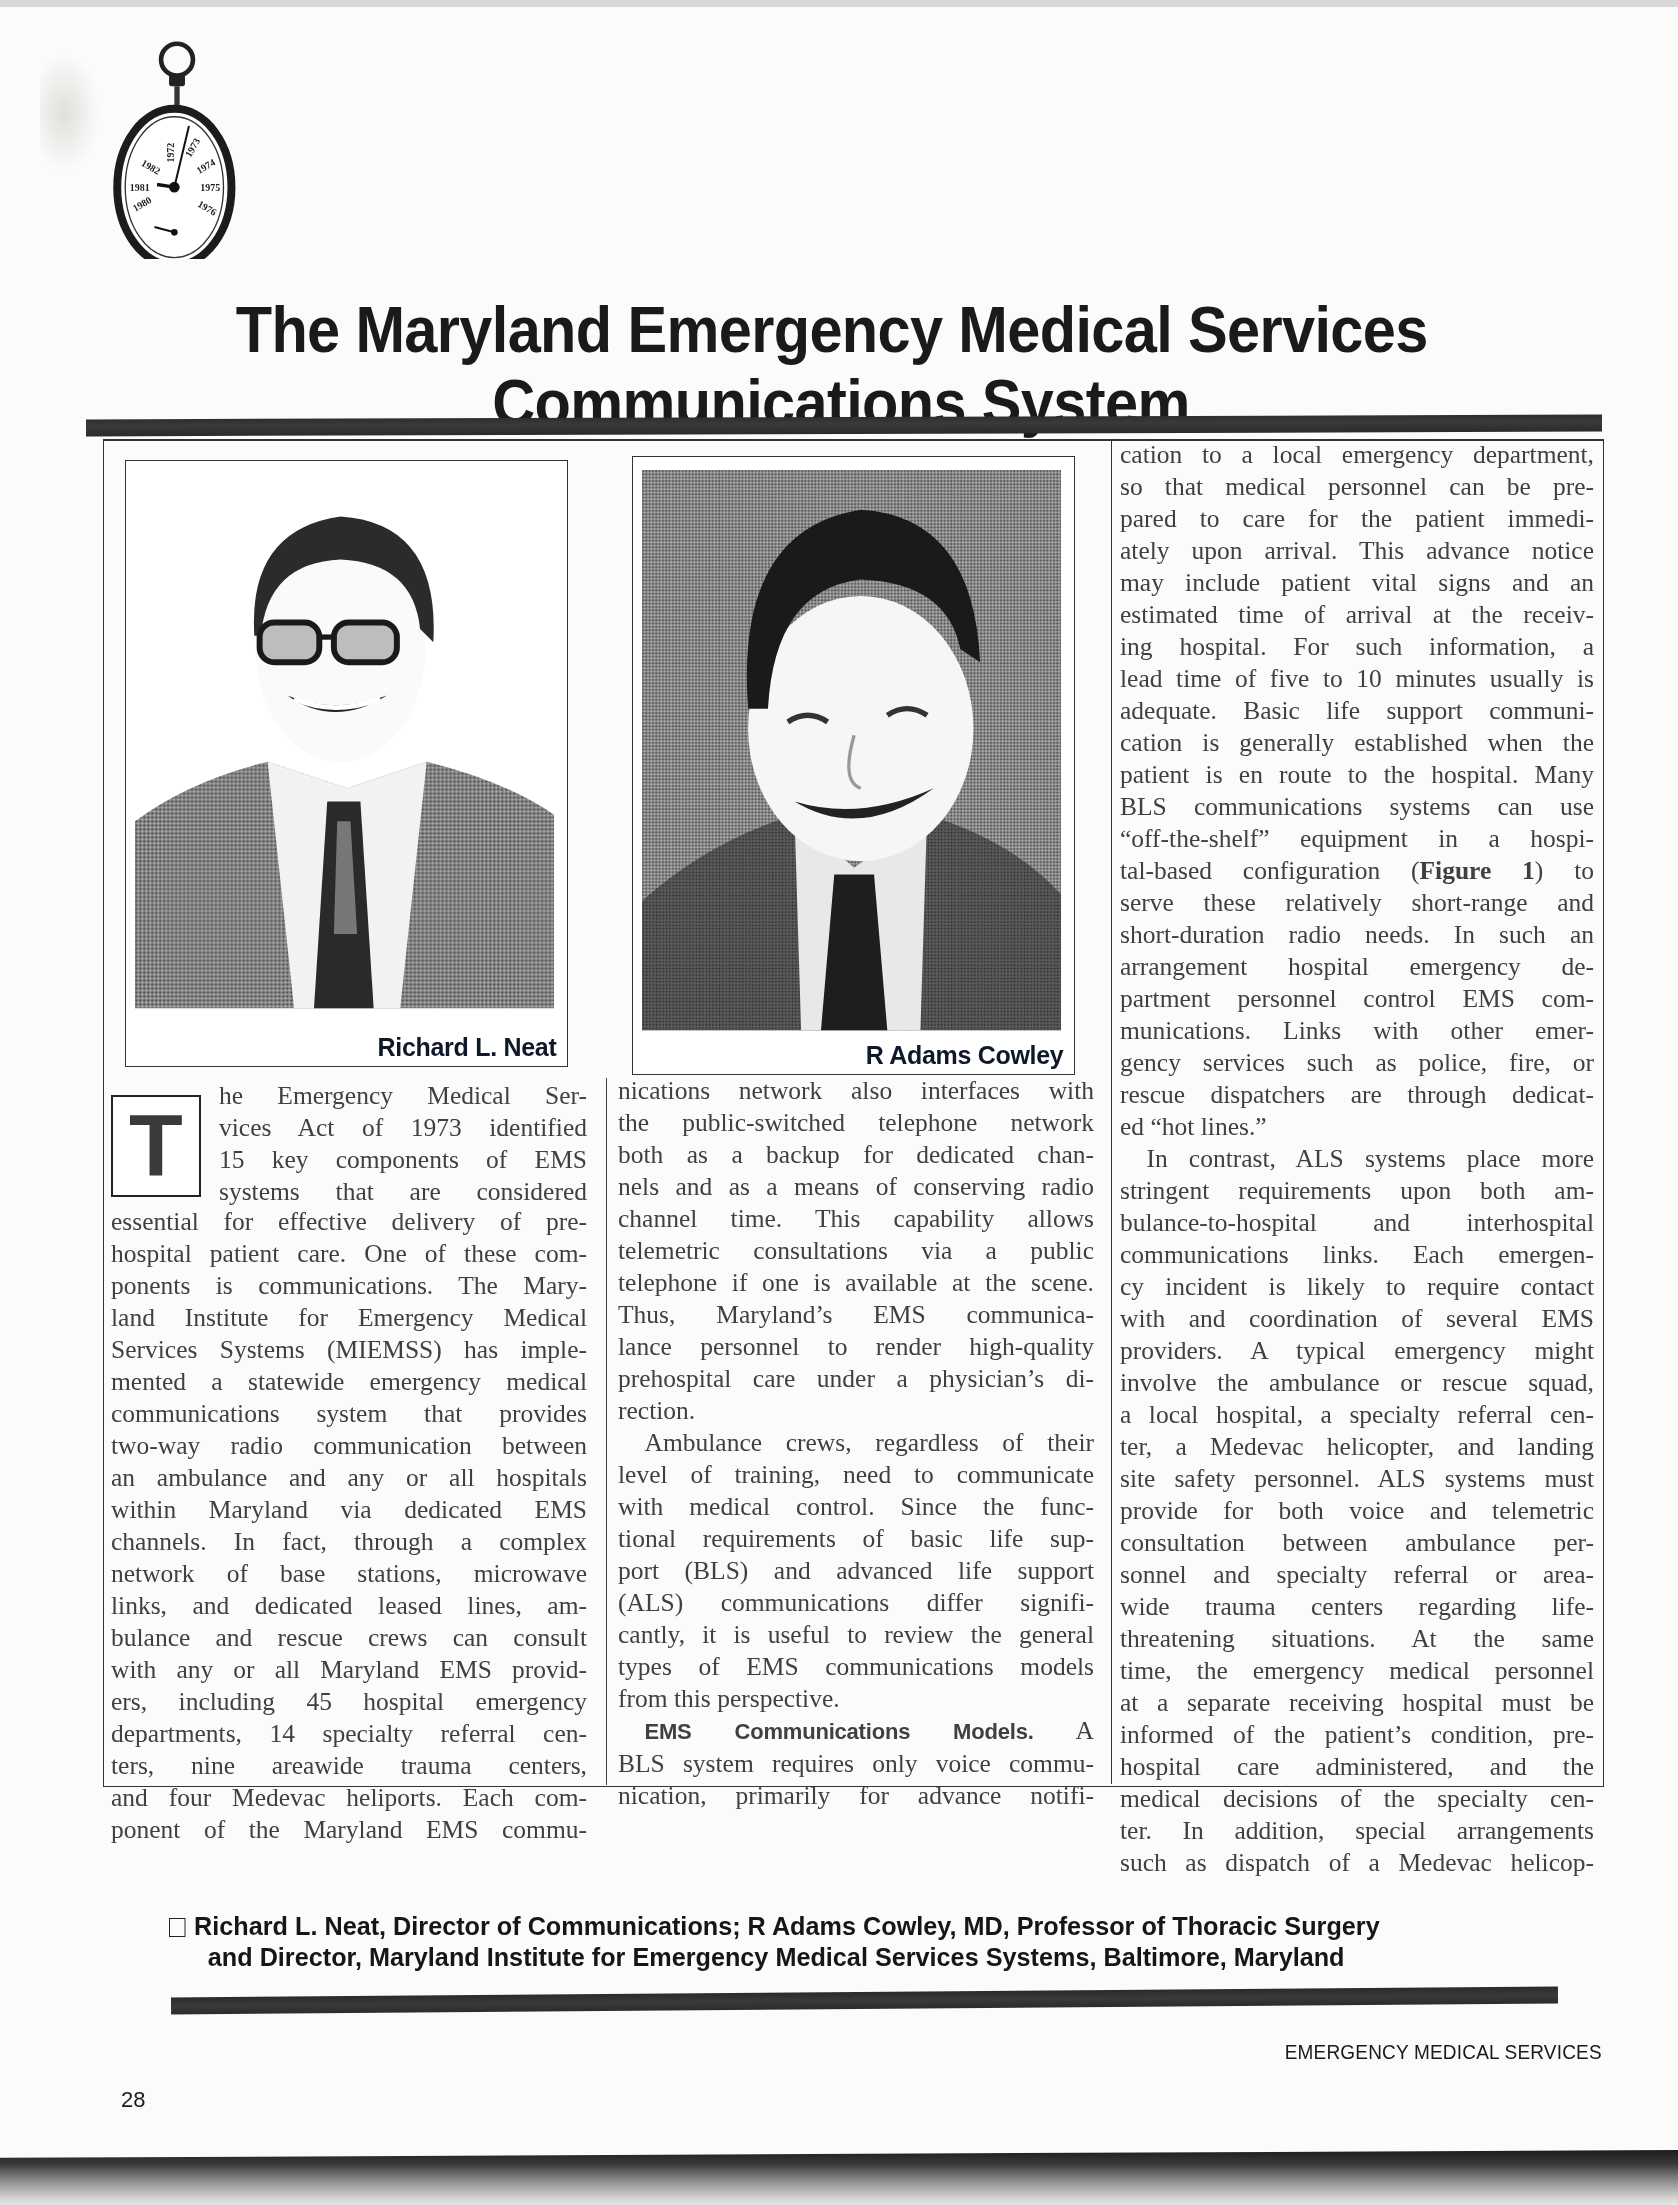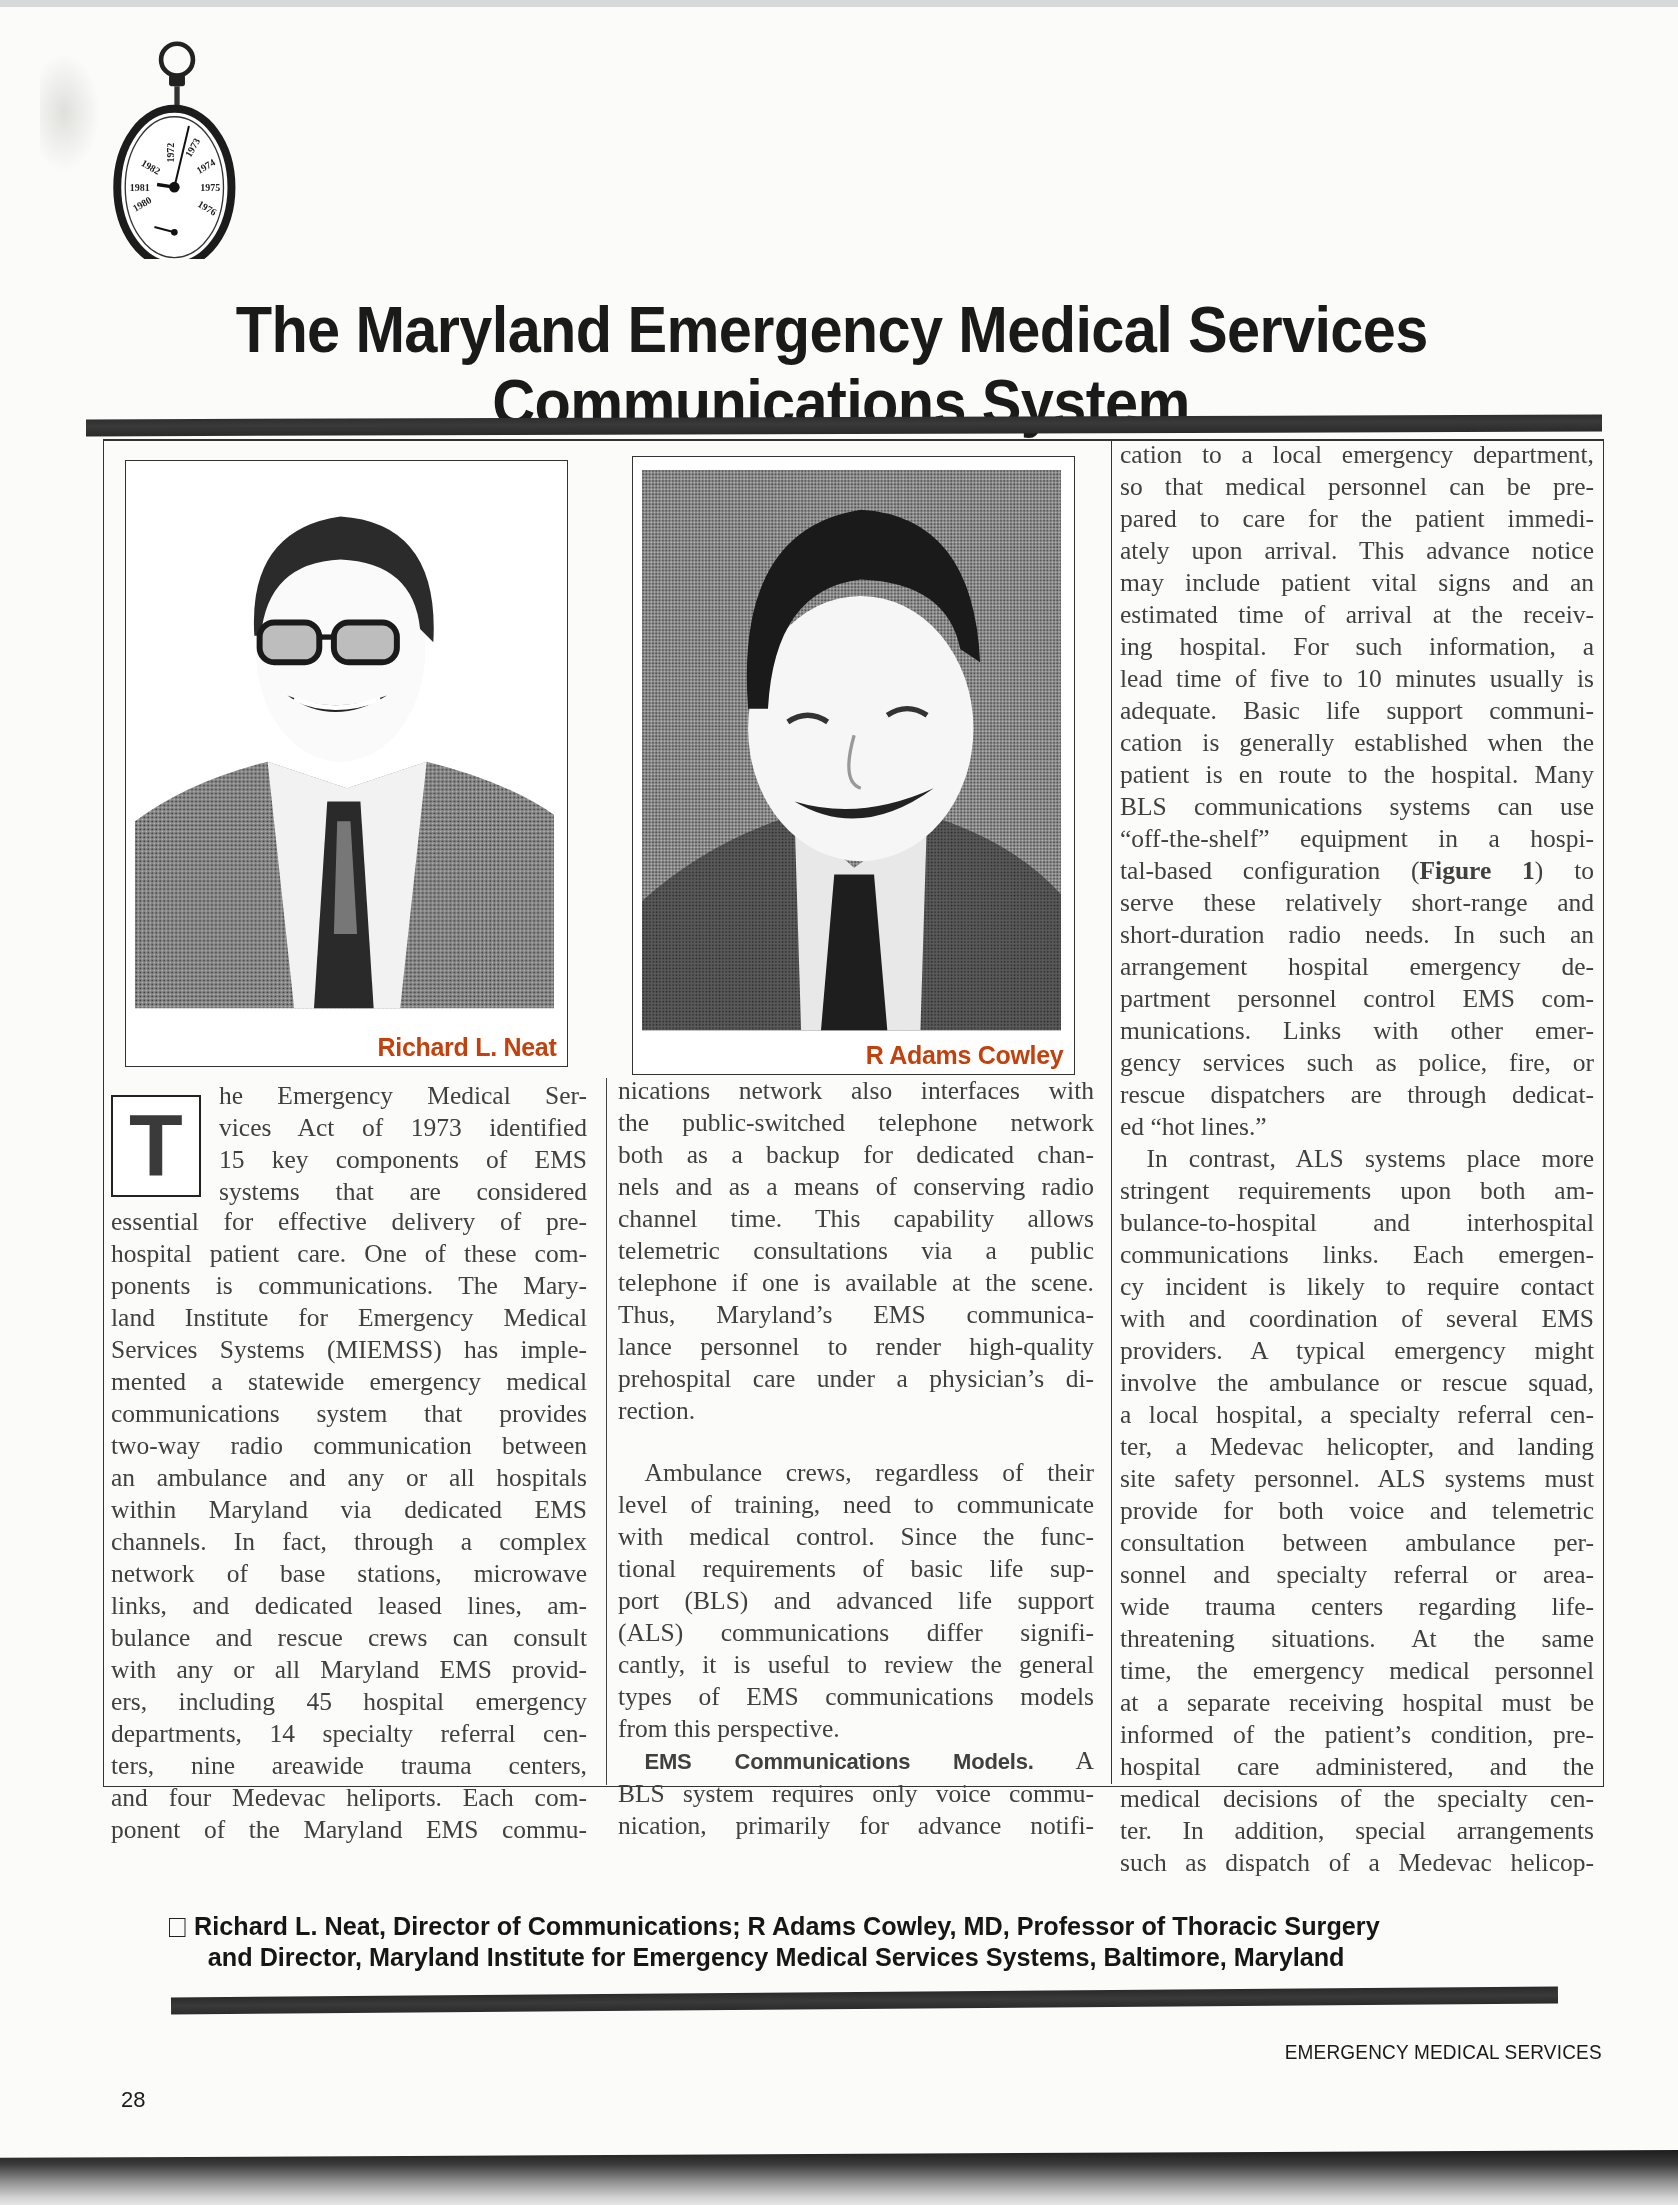--- a/index.html
+++ b/index.html
@@ -33,21 +33,21 @@
     .photo-outer {
       position: absolute; border: 1.3px solid #333; background: #fff;
     }
     .photo-inner {
       position: absolute; border: 1.3px solid #333; overflow: hidden;
     }
     .photo-img { position: absolute; inset: 0; }
     .caption {
       position: absolute; right: 10.6px; bottom: 4px;
       font-family: "Liberation Sans", "DejaVu Sans", sans-serif; font-weight: bold;
-      font-size: 25px; color: #c2410c; letter-spacing: -0.3px;
+      font-size: 25px; color: #0f172a; letter-spacing: -0.3px;
     }
     .col {
       position: absolute; font-size: 25.5px; line-height: 32px; text-align: justify;
       color: #404040;
     }
     .col .ln { display: block; text-align: justify; text-align-last: justify; white-space: nowrap; }
     .col .ln.last { text-align-last: left; }
     .dropcap {
       position: absolute; left: 111px; top: 1095px; width: 86px; height: 98px;
       border: 2px solid #222; background: #fff;
@@ -227,21 +227,21 @@
   <span class="ln">the public-switched telephone network</span>
   <span class="ln">both as a backup for dedicated chan-</span>
   <span class="ln">nels and as a means of conserving radio</span>
   <span class="ln">channel time. This capability allows</span>
   <span class="ln">telemetric consultations via a public</span>
   <span class="ln">telephone if one is available at the scene.</span>
   <span class="ln">Thus, Maryland’s EMS communica-</span>
   <span class="ln">lance personnel to render high-quality</span>
   <span class="ln">prehospital care under a physician’s di-</span>
   <span class="ln last">rection.</span>
-  <span class="ln" style="padding-left:26.5px;margin-top:30px;">Ambulance crews, regardless of their</span>
+  <span class="ln" style="padding-left:26.5px;">Ambulance crews, regardless of their</span>
   <span class="ln">level of training, need to communicate</span>
   <span class="ln">with medical control. Since the func-</span>
   <span class="ln">tional requirements of basic life sup-</span>
   <span class="ln">port (BLS) and advanced life support</span>
   <span class="ln">(ALS) communications differ signifi-</span>
   <span class="ln">cantly, it is useful to review the general</span>
   <span class="ln">types of EMS communications models</span>
   <span class="ln last">from this perspective.</span>
   <span class="ln" style="padding-left:26.5px;"><span class="subhead">EMS Communications Models.</span><span> A</span></span>
   <span class="ln">BLS system requires only voice commu-</span>

